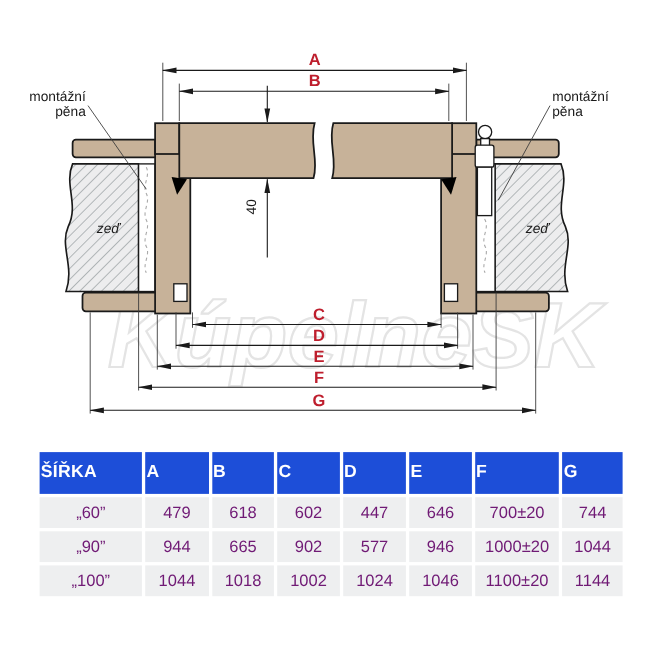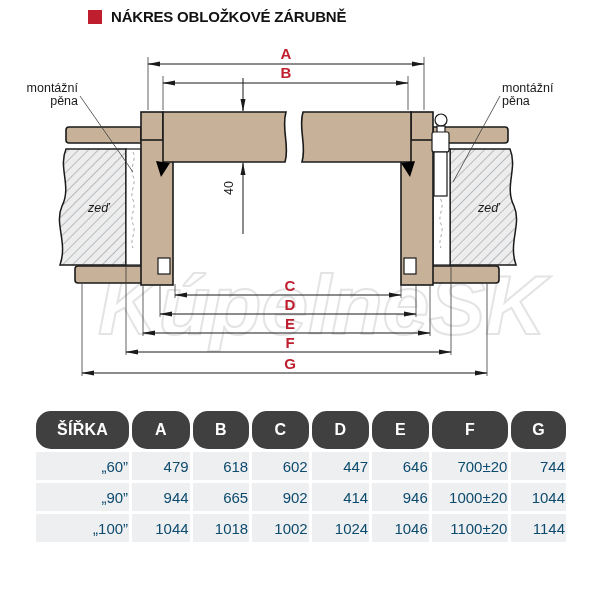--- a/index.html
+++ b/index.html
@@ -17,36 +17,32 @@
   .ext{stroke:#3a3a3a;stroke-width:0.8;fill:none;}
   .redlbl{fill:#BE1E2D;font-size:15px;font-weight:bold;text-anchor:middle;
           font-family:"Liberation Sans",sans-serif;}
   .blklbl{fill:#1a1a1a;font-size:12.5px;font-family:"Liberation Sans",sans-serif;}
   .wm{fill:none;stroke:#E4E4E4;stroke-width:2;font-size:84px;font-weight:bold;
       font-style:italic;text-anchor:middle;font-family:"Liberation Sans",sans-serif;}
   
   #tblwrap{position:absolute;left:33px;top:408px;width:536px;}
   table{border-collapse:separate;border-spacing:3px;width:100%;
         font-family:"Liberation Sans",sans-serif;}
-  th{background:#404040;color:#ffffff;font-size:16px;font-weight:bold;
-     height:36px;text-align:center;vertical-align:middle;letter-spacing:0.3px;border-radius:15px;}
-  td{background:#EEEFF0;color:#0c4a6e;font-size:15px;height:26px;
-     text-align:right;vertical-align:middle;}
+  th{background:#1d4ed8;color:#ffffff;font-size:16px;font-weight:bold;
+     height:36px;text-align:left;vertical-align:middle;letter-spacing:0.3px;}
+  td{background:#EEEFF0;color:#701a75;font-size:15px;height:26px;
+     text-align:center;vertical-align:middle;}
   col.c0{width:94px}col.c1{width:58px}col.c2{width:57px}col.c3{width:57px}
   col.c4{width:58px}col.c5{width:57px}col.c6{width:77px}col.c7{width:55px}
 </style>
 </head>
 <body>
 
 <div id="stage">
 
-  <div class="hdr">
-    <div class="sq"></div>
-    <div class="t">NÁKRES OBLOŽKOVÉ ZÁRUBNĚ</div>
-  </div>
 
   <svg id="dwg" width="600" height="405" viewBox="0 0 600 405">
     <defs>
       <marker id="arr" viewBox="0 0 12 6" refX="11.5" refY="3" markerWidth="13" markerHeight="7" orient="auto-start-reverse" markerUnits="userSpaceOnUse">
         <path d="M12,3 L0,0.6 L0,5.4 Z" fill="#1a1a1a"></path>
       </marker>
       <pattern id="hatch" width="7" height="7" patternTransform="rotate(45)" patternUnits="userSpaceOnUse">
         <rect width="7" height="7" fill="#EDEDEE"></rect>
         <line x1="0" y1="0" x2="0" y2="7" stroke="#9aa0a3" stroke-width="1.3"></line>
       </pattern>
@@ -167,21 +163,21 @@
             <td>447</td>
             <td>646</td>
             <td>700±20</td>
             <td>744</td>
           </tr>
           <tr>
             <td>„90”</td>
             <td>944</td>
             <td>665</td>
             <td>902</td>
-            <td>414</td>
+            <td>577</td>
             <td>946</td>
             <td>1000±20</td>
             <td>1044</td>
           </tr>
           <tr>
             <td>„100”</td>
             <td>1044</td>
             <td>1018</td>
             <td>1002</td>
             <td>1024</td>

